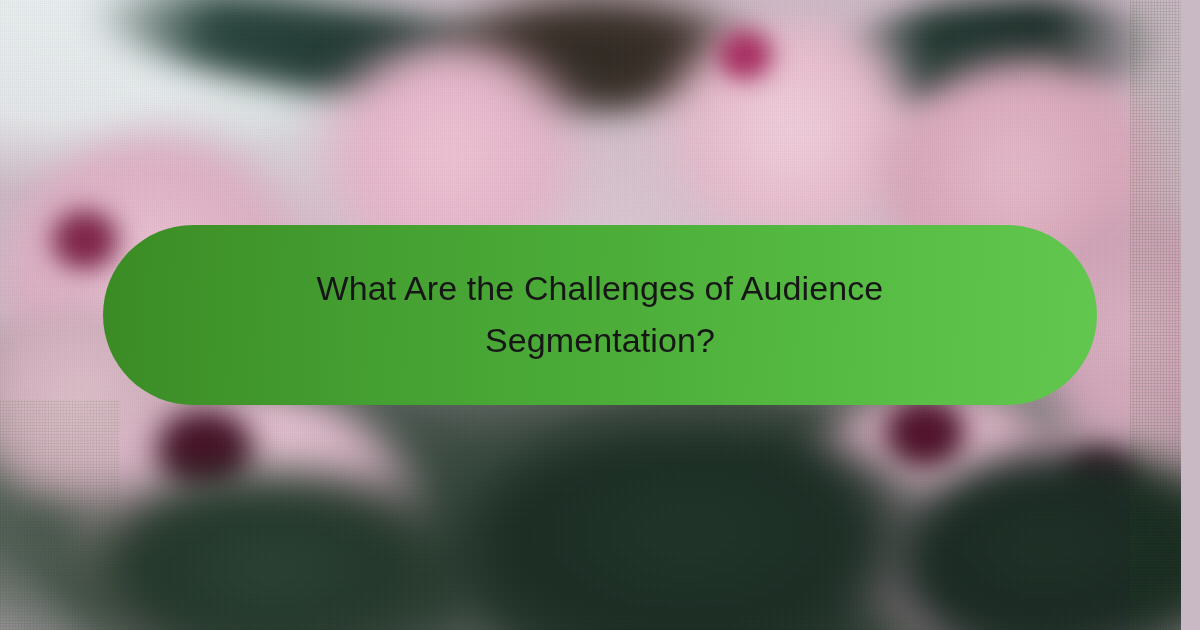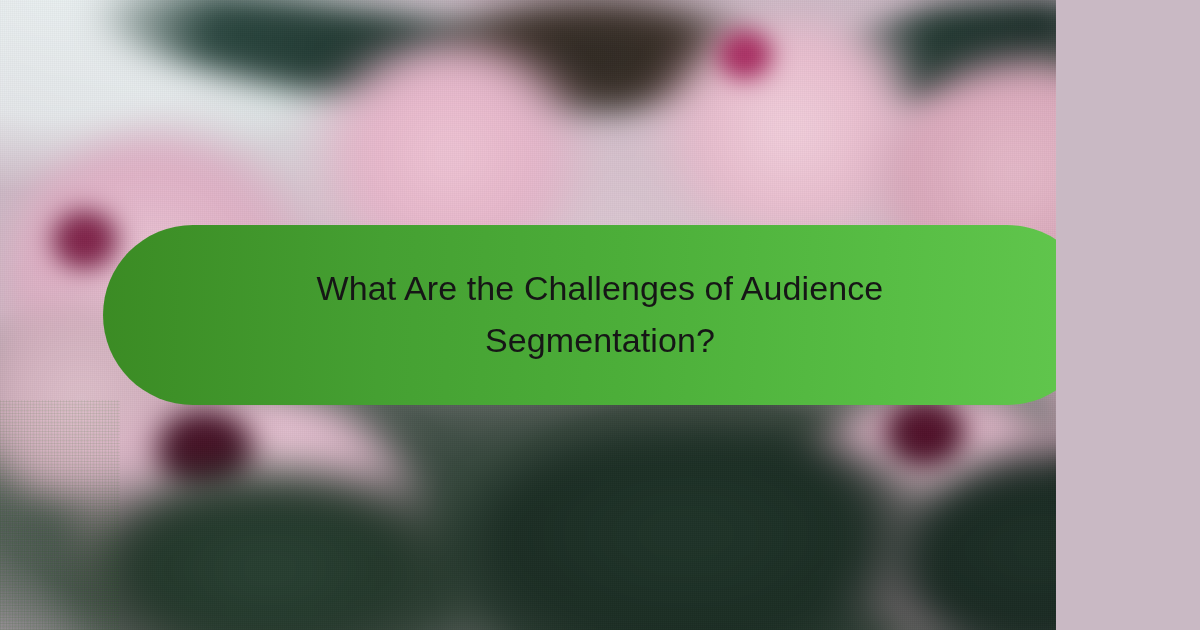--- a/index.html
+++ b/index.html
@@ -7,21 +7,21 @@
     padding: 0;
     width: 1200px;
     height: 630px;
     overflow: hidden;
     background: #c9b9c4;
     font-family: "Liberation Sans", sans-serif;
   }
 
   #og-card {
     position: relative;
-    width: 1056px;
+    width: 1181px;
     height: 630px;
     overflow: hidden;
   }
 
   
   #background-photo {
     position: absolute;
     inset: 0;
     width: 1200px;
     height: 630px;

